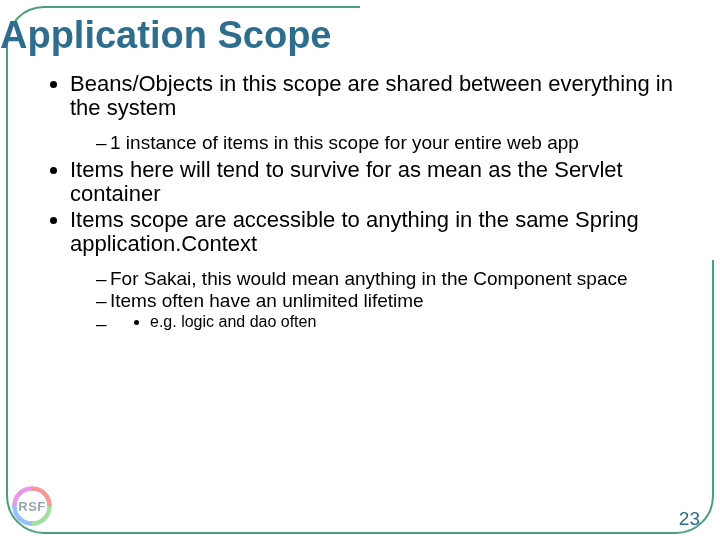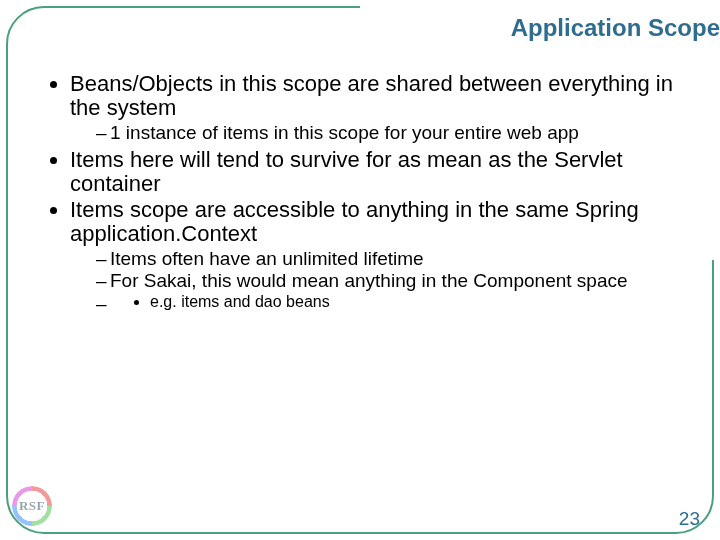--- a/index.html
+++ b/index.html
@@ -29,45 +29,44 @@
     width: 360px;
     height: 260px;
     background: #fff;
     pointer-events: none;
   }
   .title {
     position: absolute;
     top: 14px;
     left: 0;
     width: 100%;
-    text-align: right;
-    font-size: 24px;
+    text-align: left;
+    font-size: 38px;
     color: #2f6d8f;
   }
   .content {
     position: absolute;
     top: 72px;
     left: 48px;
     right: 32px;
     color: #000;
   }
   ul.lvl1 { list-style: disc; padding-left: 22px; }
   ul.lvl1 > li { font-size: 22px; line-height: 1.1; margin-bottom: 2px; }
-  ul.lvl2 { list-style: none; padding-left: 26px; margin-top: 2px; margin-bottom: 4px; }
+  ul.lvl2 { list-style: none; padding-left: 26px; margin-top: 12px; margin-bottom: 4px; }
   ul.lvl2 > li { font-size: 19px; line-height: 1.12; position: relative; padding-left: 14px; }
   ul.lvl2 > li::before { content: "–"; position: absolute; left: 0; }
   ul.lvl3 { list-style: disc; padding-left: 40px; margin-top: 2px; }
   ul.lvl3 > li { font-size: 16px; line-height: 1.15; }
   .logo {
     position: absolute;
     left: 12px;
     bottom: 14px;
     width: 40px;
     height: 40px;
-    font-family: Liberation Serif, serif;
   }
   .logo .ring {
     position: absolute;
     inset: 0;
     border-radius: 50%;
     background: conic-gradient(#e55 0 25%, #6c6 25% 50%, #59f 50% 75%, #d5d 75% 100%);
     -webkit-mask: radial-gradient(circle, transparent 54%, #000 55%);
             mask: radial-gradient(circle, transparent 54%, #000 55%);
     opacity: 0.6;
   }
@@ -104,25 +103,25 @@
     <li>
       <span>Beans/Objects in this scope are shared between everything in the system</span>
       <ul class="lvl2">
         <li>1 instance of items in this scope for your entire web app</li>
       </ul>
     </li>
     <li>Items here will tend to survive for as mean as the Servlet container</li>
     <li>
       <span>Items scope are accessible to anything in the same Spring application.Context</span>
       <ul class="lvl2">
+        <li>For Sakai, this would mean anything in the Component space</li>
         <li>Items often have an unlimited lifetime</li>
-        <li>For Sakai, this would mean anything in the Component space</li>
         <li>
           <ul class="lvl3">
-            <li>e.g. items and dao beans</li>
+            <li>e.g. logic and dao often</li>
           </ul>
         </li>
       </ul>
     </li>
   </ul>
 </div>
 
 <div class="logo">
   <div class="ring"></div>
   <div class="txt">RSF</div>

